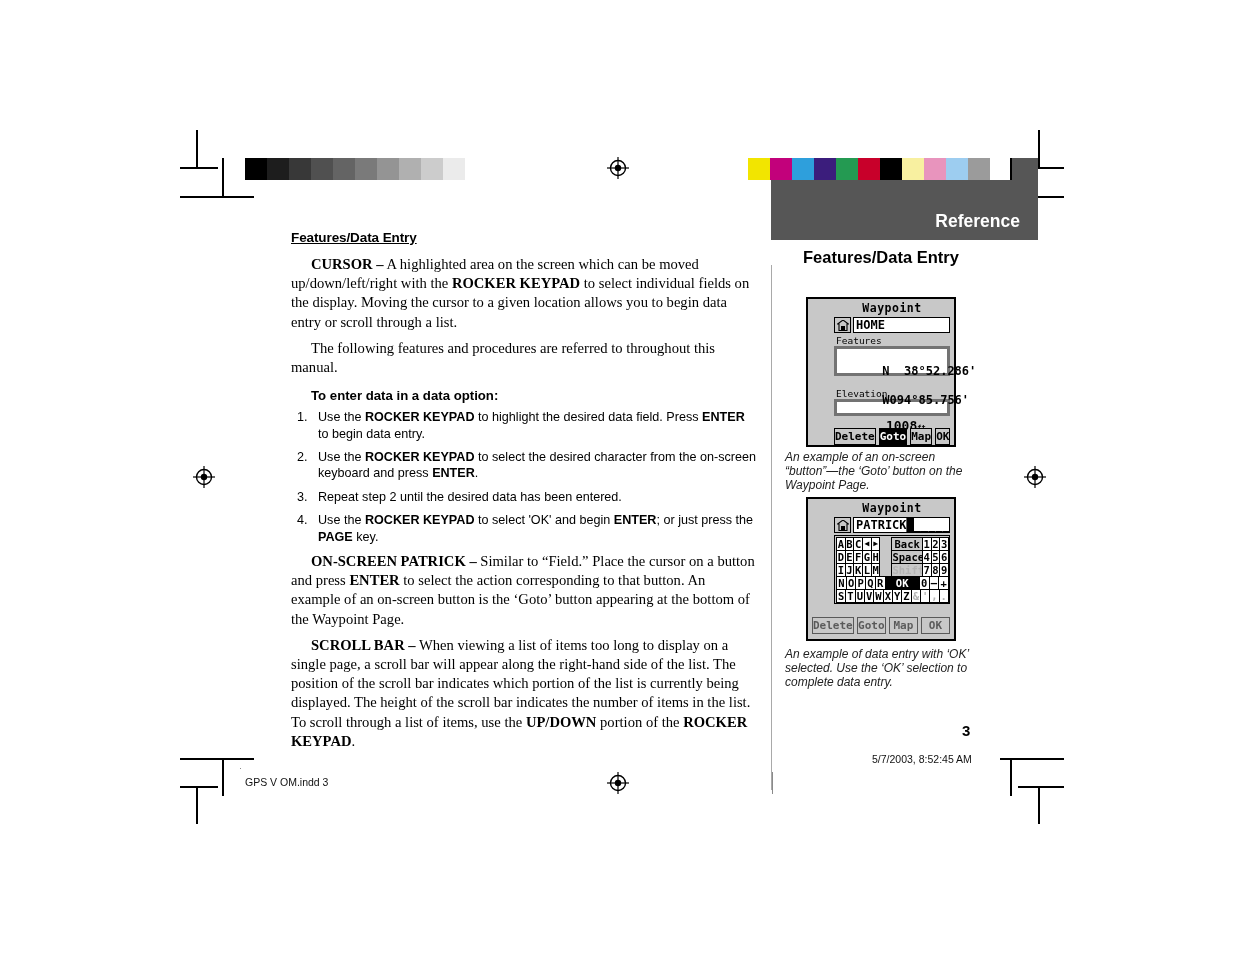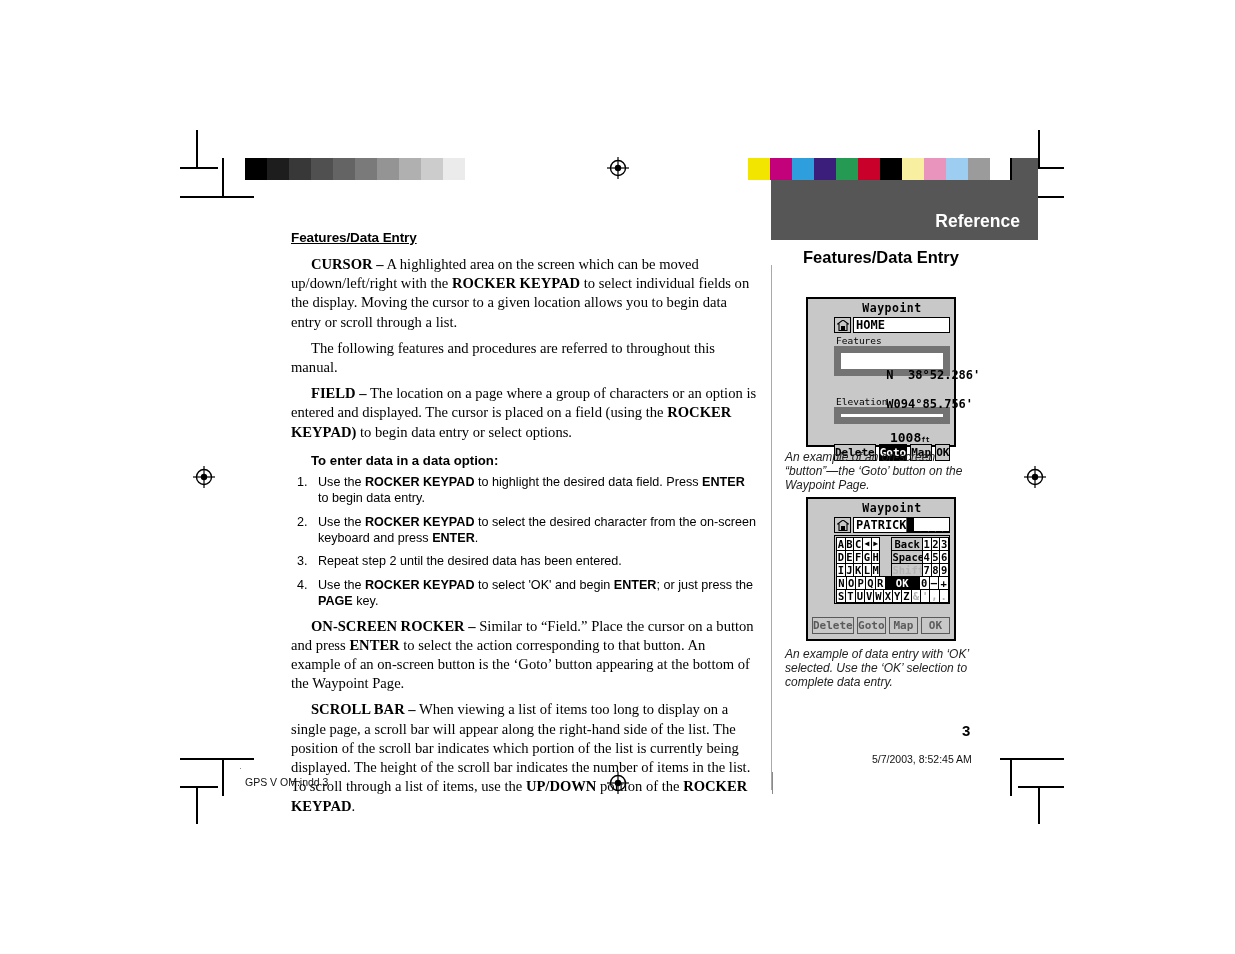--- a/index.html
+++ b/index.html
@@ -57,22 +57,22 @@
        letter-spacing:0.5px;padding:2px 0 2px 0;color:#000;}
   .gps-row{display:flex;align-items:stretch;margin:0 4px 2px 4px;}
   .nameicon{width:17px;height:16px;background:#c8c8c8;border:1px solid #000;
        box-sizing:border-box;display:flex;align-items:center;
        justify-content:center;margin-right:2px;}
   .namefield{flex:1;background:#fff;border:1px solid #000;box-sizing:border-box;
        font-size:12px;font-weight:bold;line-height:14px;padding-left:2px;
        overflow:hidden;white-space:nowrap;}
   .fieldlabel{font-size:9.5px;line-height:11px;margin:0 4px;padding-left:2px;
        background:#c8c8c8;color:#000;}
-  .valuefield{background:#fff;border:7px solid #737373;box-sizing:border-box;
-       margin:0 4px 20px 4px;font-size:12px;font-weight:bold;line-height:13.5px;
+  .valuefield{background:#fff;border:3px solid #737373;box-sizing:border-box;
+       margin:0 4px 12px 4px;font-size:12px;font-weight:bold;line-height:13.5px;
        padding-left:2px;white-space:pre;}
   .btnrow{display:flex;margin:3px 4px 3px 4px;gap:3px;}
   .btn{flex:1;background:#c8c8c8;border:1px solid #000;box-sizing:border-box;
        text-align:center;font-size:11px;font-weight:bold;line-height:15px;}
   .btn.sel{background:#000;color:#fff;}
   .kbd{margin:2px 4px 0 4px;background:#c8c8c8;border:1px solid #000;
        box-sizing:border-box;padding:1px;}
   .krow{display:flex;}
   .key{background:#fff;border:1px solid #000;box-sizing:border-box;
        text-align:center;font-size:10.5px;font-weight:bold;line-height:12px;
@@ -185,43 +185,40 @@
     <h2 class="sec-head">Features/Data Entry</h2>
 
     <p class="body">
       <span class="b">CURSOR –</span><span> A highlighted area on the screen which can be moved up/down/left/right with the </span><span class="b">ROCKER KEYPAD</span><span> to select individual fields on the display.  Moving the cursor to a given location allows you to begin data entry or scroll through a list.</span>
     </p>
 
     <p class="body">
       <span>The following features and procedures are referred to throughout this manual.</span>
     </p>
 
-    <p class="body">
-      <span class="b">FIELD –</span><span> The location on a page where a group of characters or an option is entered and displayed.  The cursor is placed on a field (using the </span><span class="b">ROCKER KEYPAD)</span><span> to begin data entry or select options.</span>
-    </p>
 
     <h3 class="sub-head">To enter data in a data option:</h3>
 
     <ol class="steps">
       <li>
         <span class="num">1.</span><span>Use the </span><span class="b">ROCKER KEYPAD</span><span> to highlight the desired data field. Press </span><span class="b">ENTER</span><span> to begin data entry.</span>
       </li>
       <li>
         <span class="num">2.</span><span>Use the </span><span class="b">ROCKER KEYPAD</span><span> to select the desired character from the on-screen keyboard and press </span><span class="b">ENTER</span><span>.</span>
       </li>
       <li>
         <span class="num">3.</span><span>Repeat step 2 until the desired data has been entered.</span>
       </li>
       <li>
         <span class="num">4.</span><span>Use the </span><span class="b">ROCKER KEYPAD</span><span> to select 'OK' and begin </span><span class="b">ENTER</span><span>; or just press the </span><span class="b">PAGE</span><span> key.</span>
       </li>
     </ol>
 
     <p class="body gap-before">
-      <span class="b">ON-SCREEN ROCKER –</span><span> Similar to “Field.”  Place the cursor on a button and press </span><span class="b">ENTER</span><span> to select the action corresponding to that button. An example of an on-screen button is the ‘Goto’ button appearing at the bottom of the Waypoint Page.</span>
+      <span class="b">ON-SCREEN PATRICK –</span><span> Similar to “Field.”  Place the cursor on a button and press </span><span class="b">ENTER</span><span> to select the action corresponding to that button. An example of an on-screen button is the ‘Goto’ button appearing at the bottom of the Waypoint Page.</span>
     </p>
 
     <p class="body gap-before">
       <span class="b">SCROLL BAR –</span><span> When viewing a list of items too long to display on a single page, a scroll bar will appear along the right-hand side of the list.  The position of the scroll bar indicates which portion of the list is currently being displayed.  The height of the scroll bar indicates the number of items in the list.  To scroll through a list of items, use the </span><span class="b">UP/DOWN</span><span> portion of the </span><span class="b">ROCKER KEYPAD</span><span>.</span>
     </p>
   </div>
 
   <div class="divider"></div>
 
   <div class="ref-bar">

